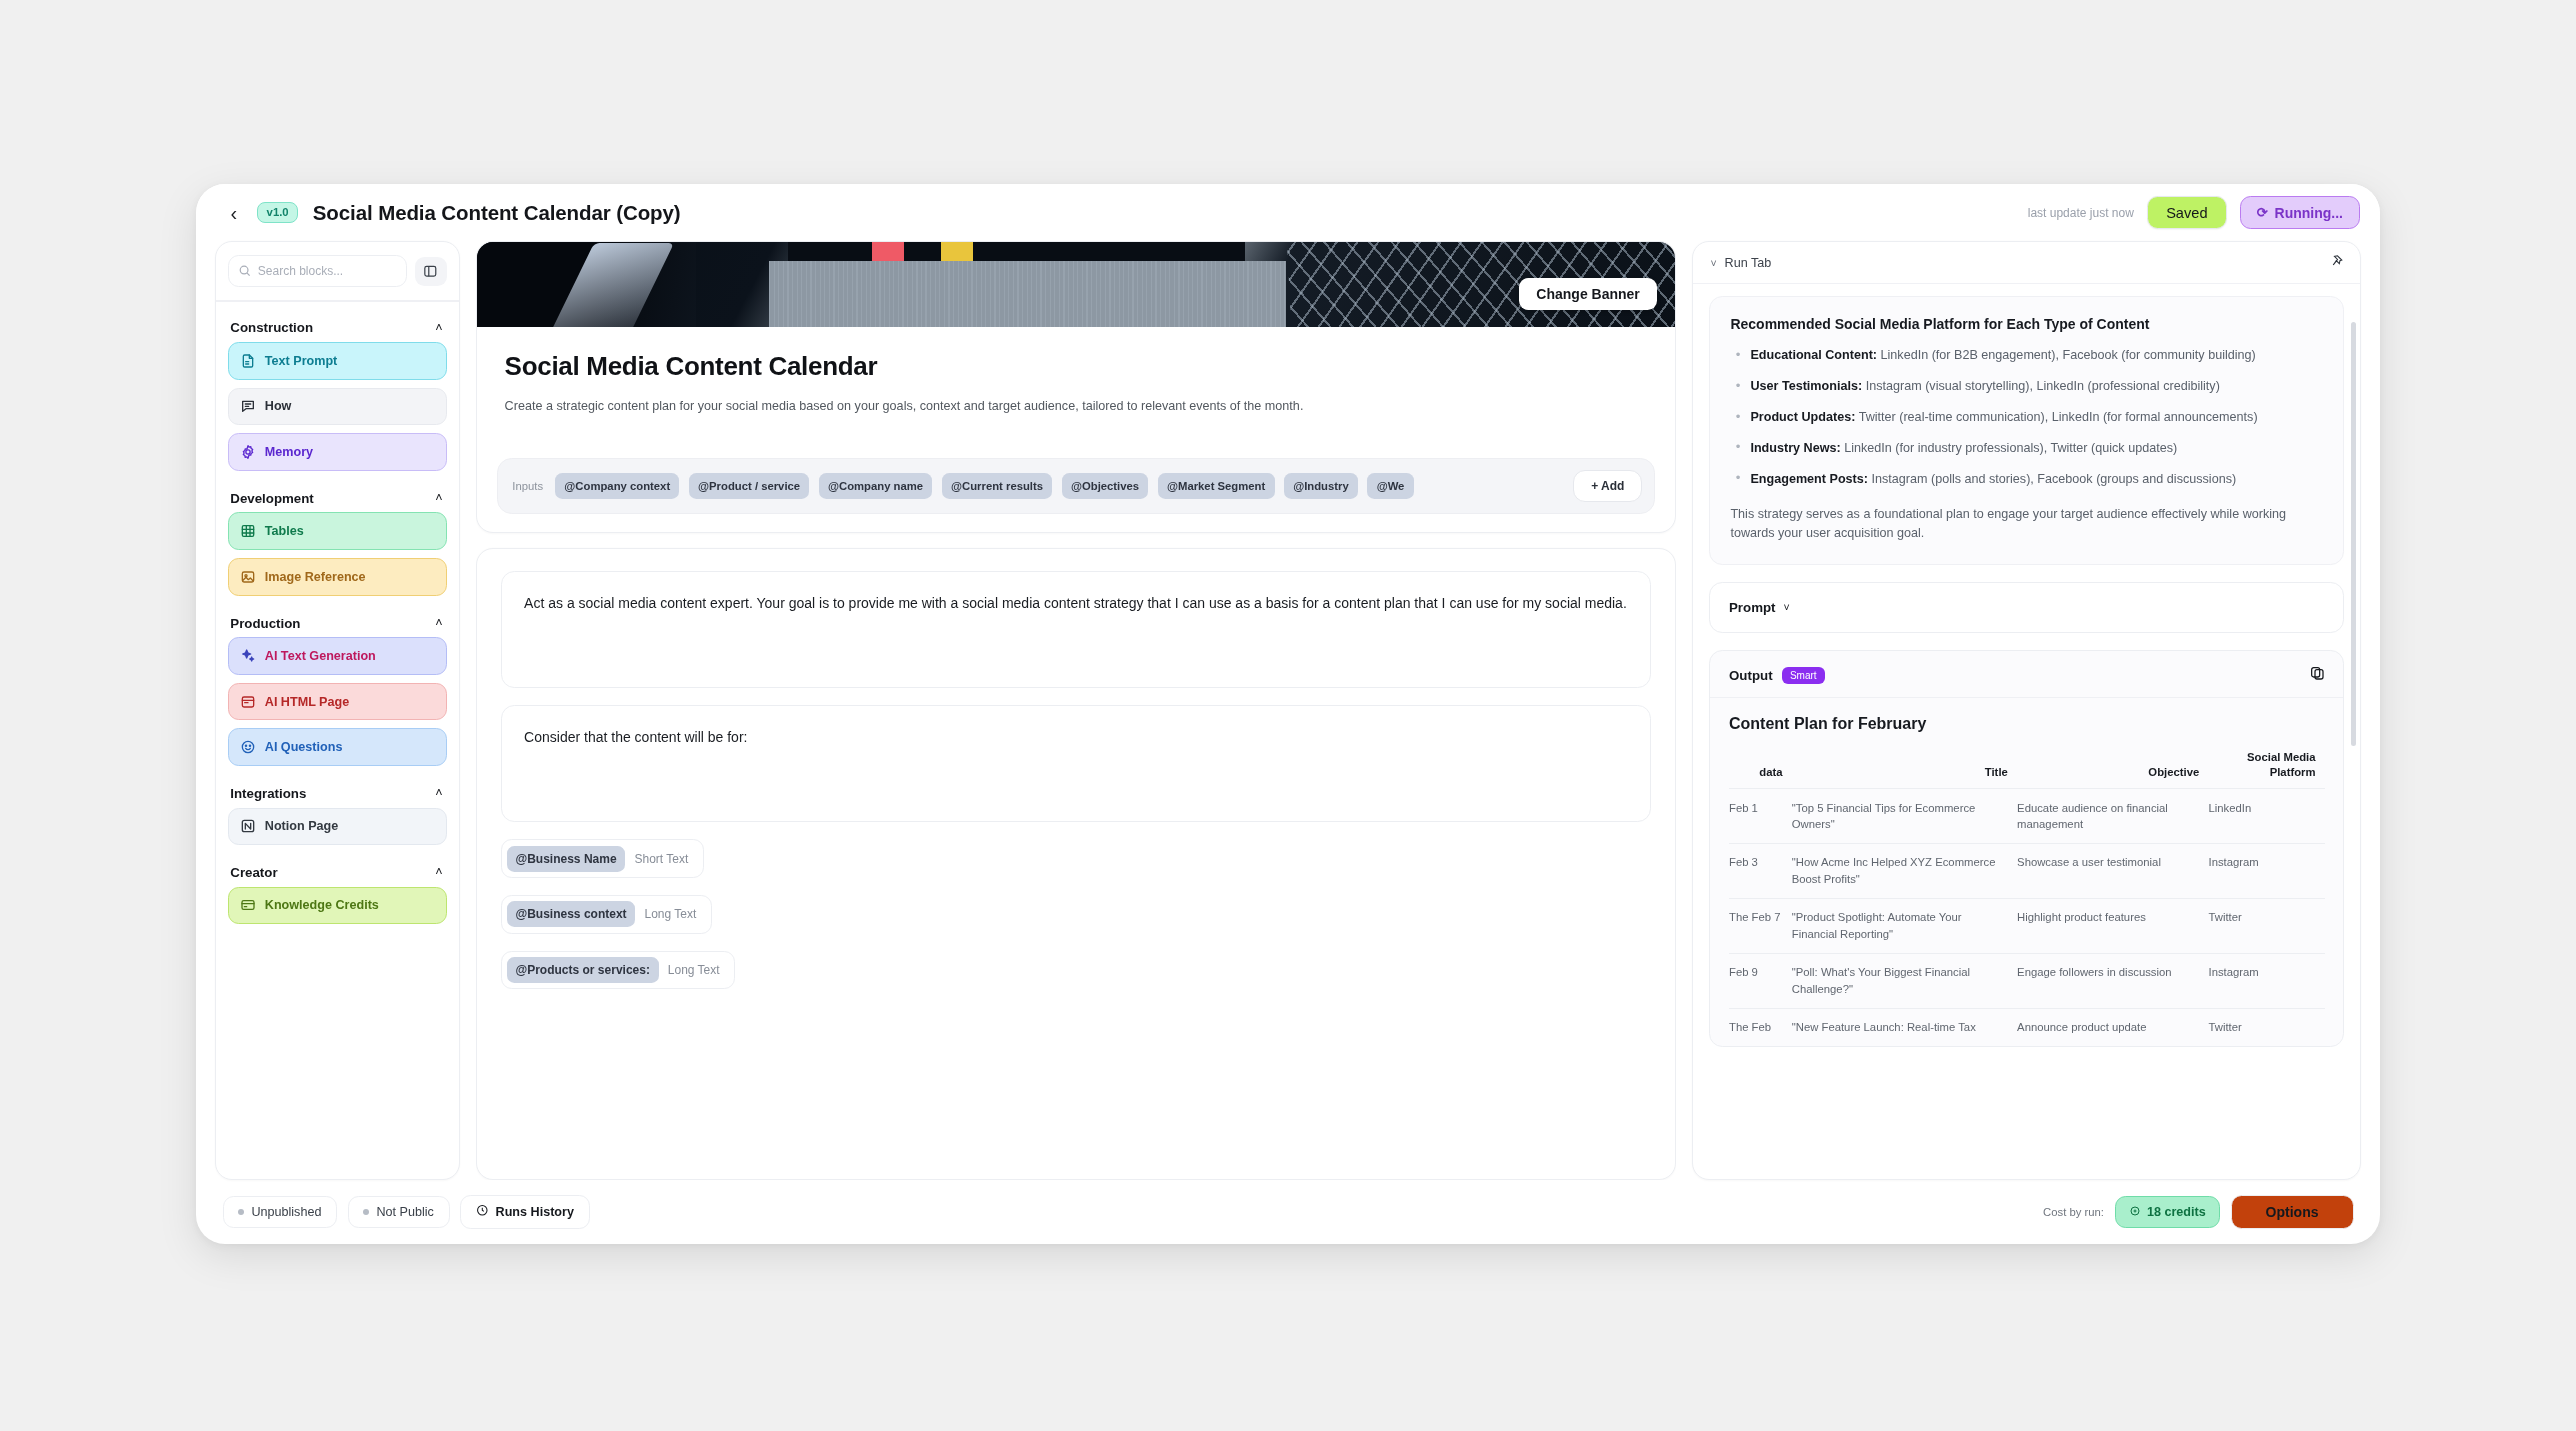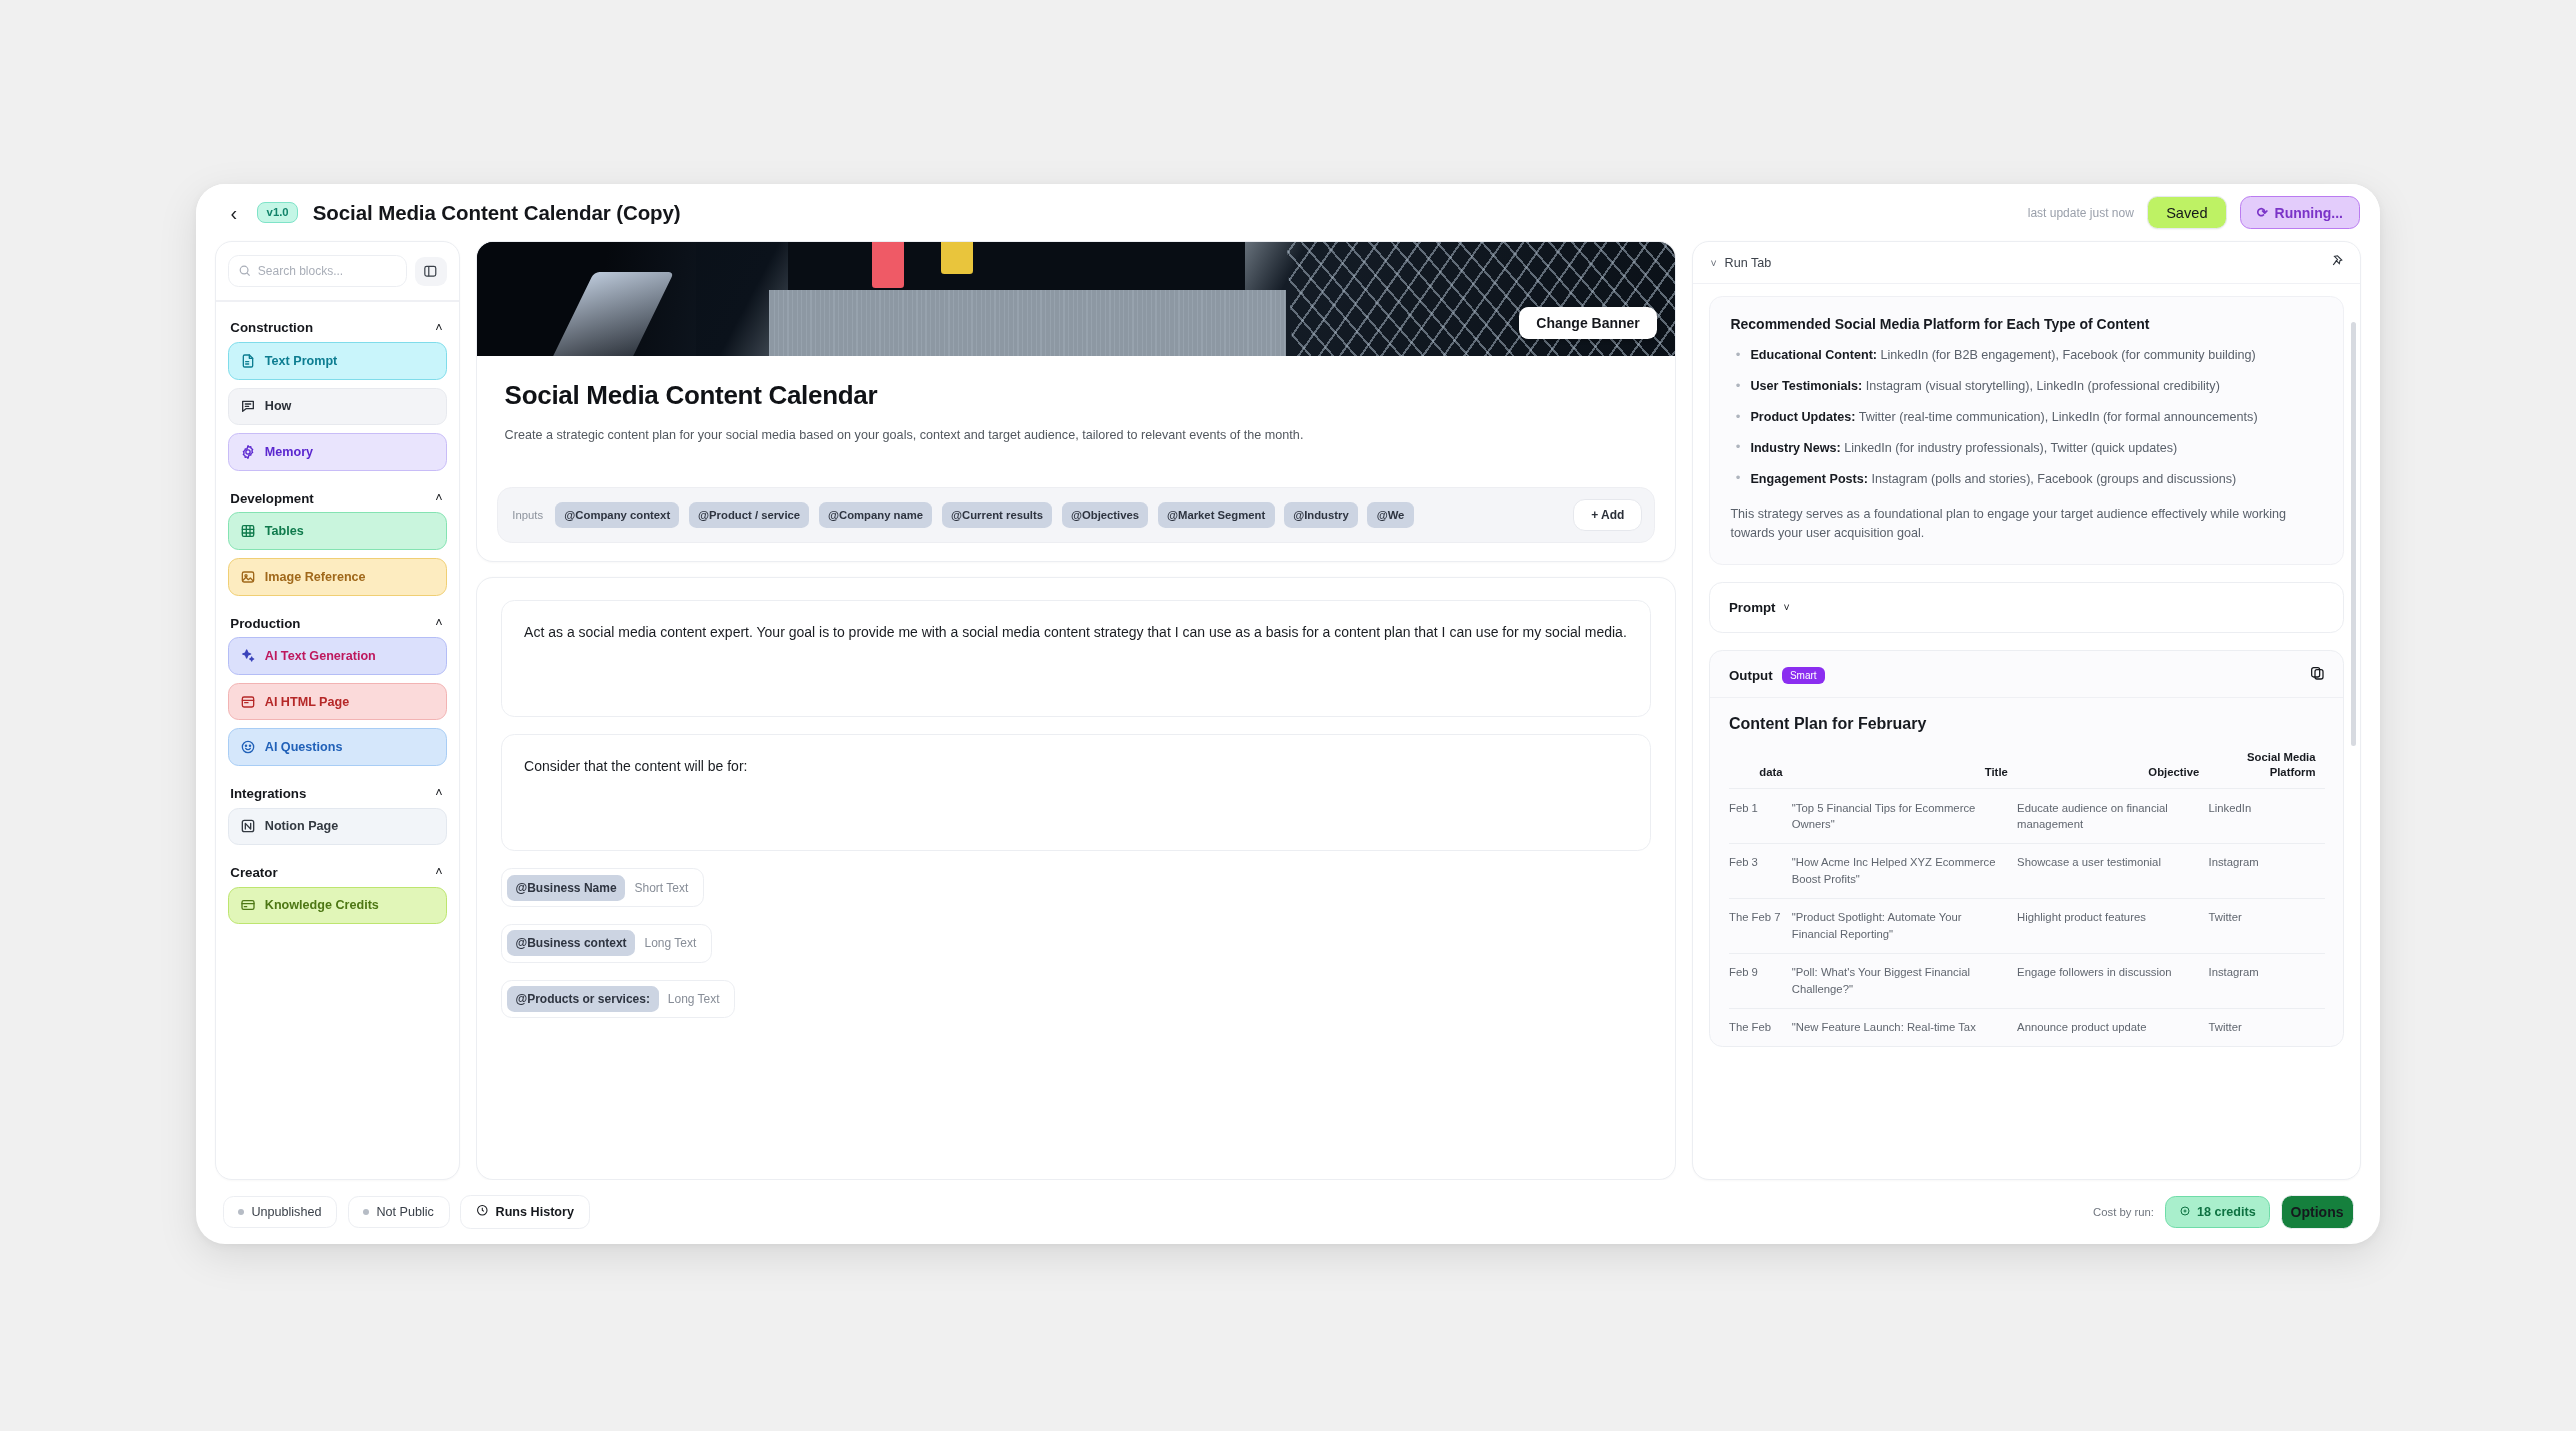--- a/index.html
+++ b/index.html
@@ -129,21 +129,21 @@
     display: flex; flex-direction: column; gap: 14.6px;
     overflow: hidden;
   }
   .hero-card {
     background: #fff; border: 1.3px solid #eceef2;
     border-radius: 17px; overflow: hidden;
     box-shadow: 0 0.7px 2px rgba(0,0,0,0.03);
     flex: 0 0 auto;
   }
   .banner {
-    position: relative; height: 114px;
+    position: relative; height: 85px;
     background:
       linear-gradient(118deg, #070d14 0%, #0b121b 24%, #7f8b96 34%, #99a4ae 58%, #141c26 66%, #0a1017 100%);
     overflow: hidden;
   }
   .banner .mesh {
     position: absolute; right: -26.5px; top: -20px; width: 411px; height: 186px;
     background:
       repeating-linear-gradient(52deg, rgba(190,205,220,0.55) 0 2px, transparent 2px 17px),
       repeating-linear-gradient(-52deg, rgba(190,205,220,0.55) 0 2px, transparent 2px 17px);
     transform: rotate(-3deg);
@@ -312,22 +312,22 @@
   .pill-strong { font-weight: 700; color: #15181d; }
   .footer-right { margin-left: auto; display: flex; align-items: center; gap: 10.6px; }
   .cost-label { font-size: 11.3px; color: #70767f; }
   .credits-pill {
     display: flex; align-items: center; gap: 6px;
     background: #a9efcc; border: 1.3px solid #6fdca8; color: #0e7242;
     border-radius: 10.6px; padding: 7.3px 13.3px;
     font-size: 12.6px; font-weight: 700; cursor: pointer;
   }
   .options-btn {
-    border: 1.3px solid #eceef2; border-radius: 10.6px; background: #15803d;
-    padding: 8px 9px; font-size: 14px; font-weight: 700; color: #15181d; cursor: pointer;
+    border: 1.3px solid #eceef2; border-radius: 10.6px; background: #c2410c;
+    padding: 8px 34px; font-size: 14px; font-weight: 700; color: #15181d; cursor: pointer;
   }
 </style>
 </head>
 <body>
 
 <div class="app-window">
 
   <div class="topbar">
     <div class="back-chevron">‹</div>
     <div class="version-badge">v1.0</div>

